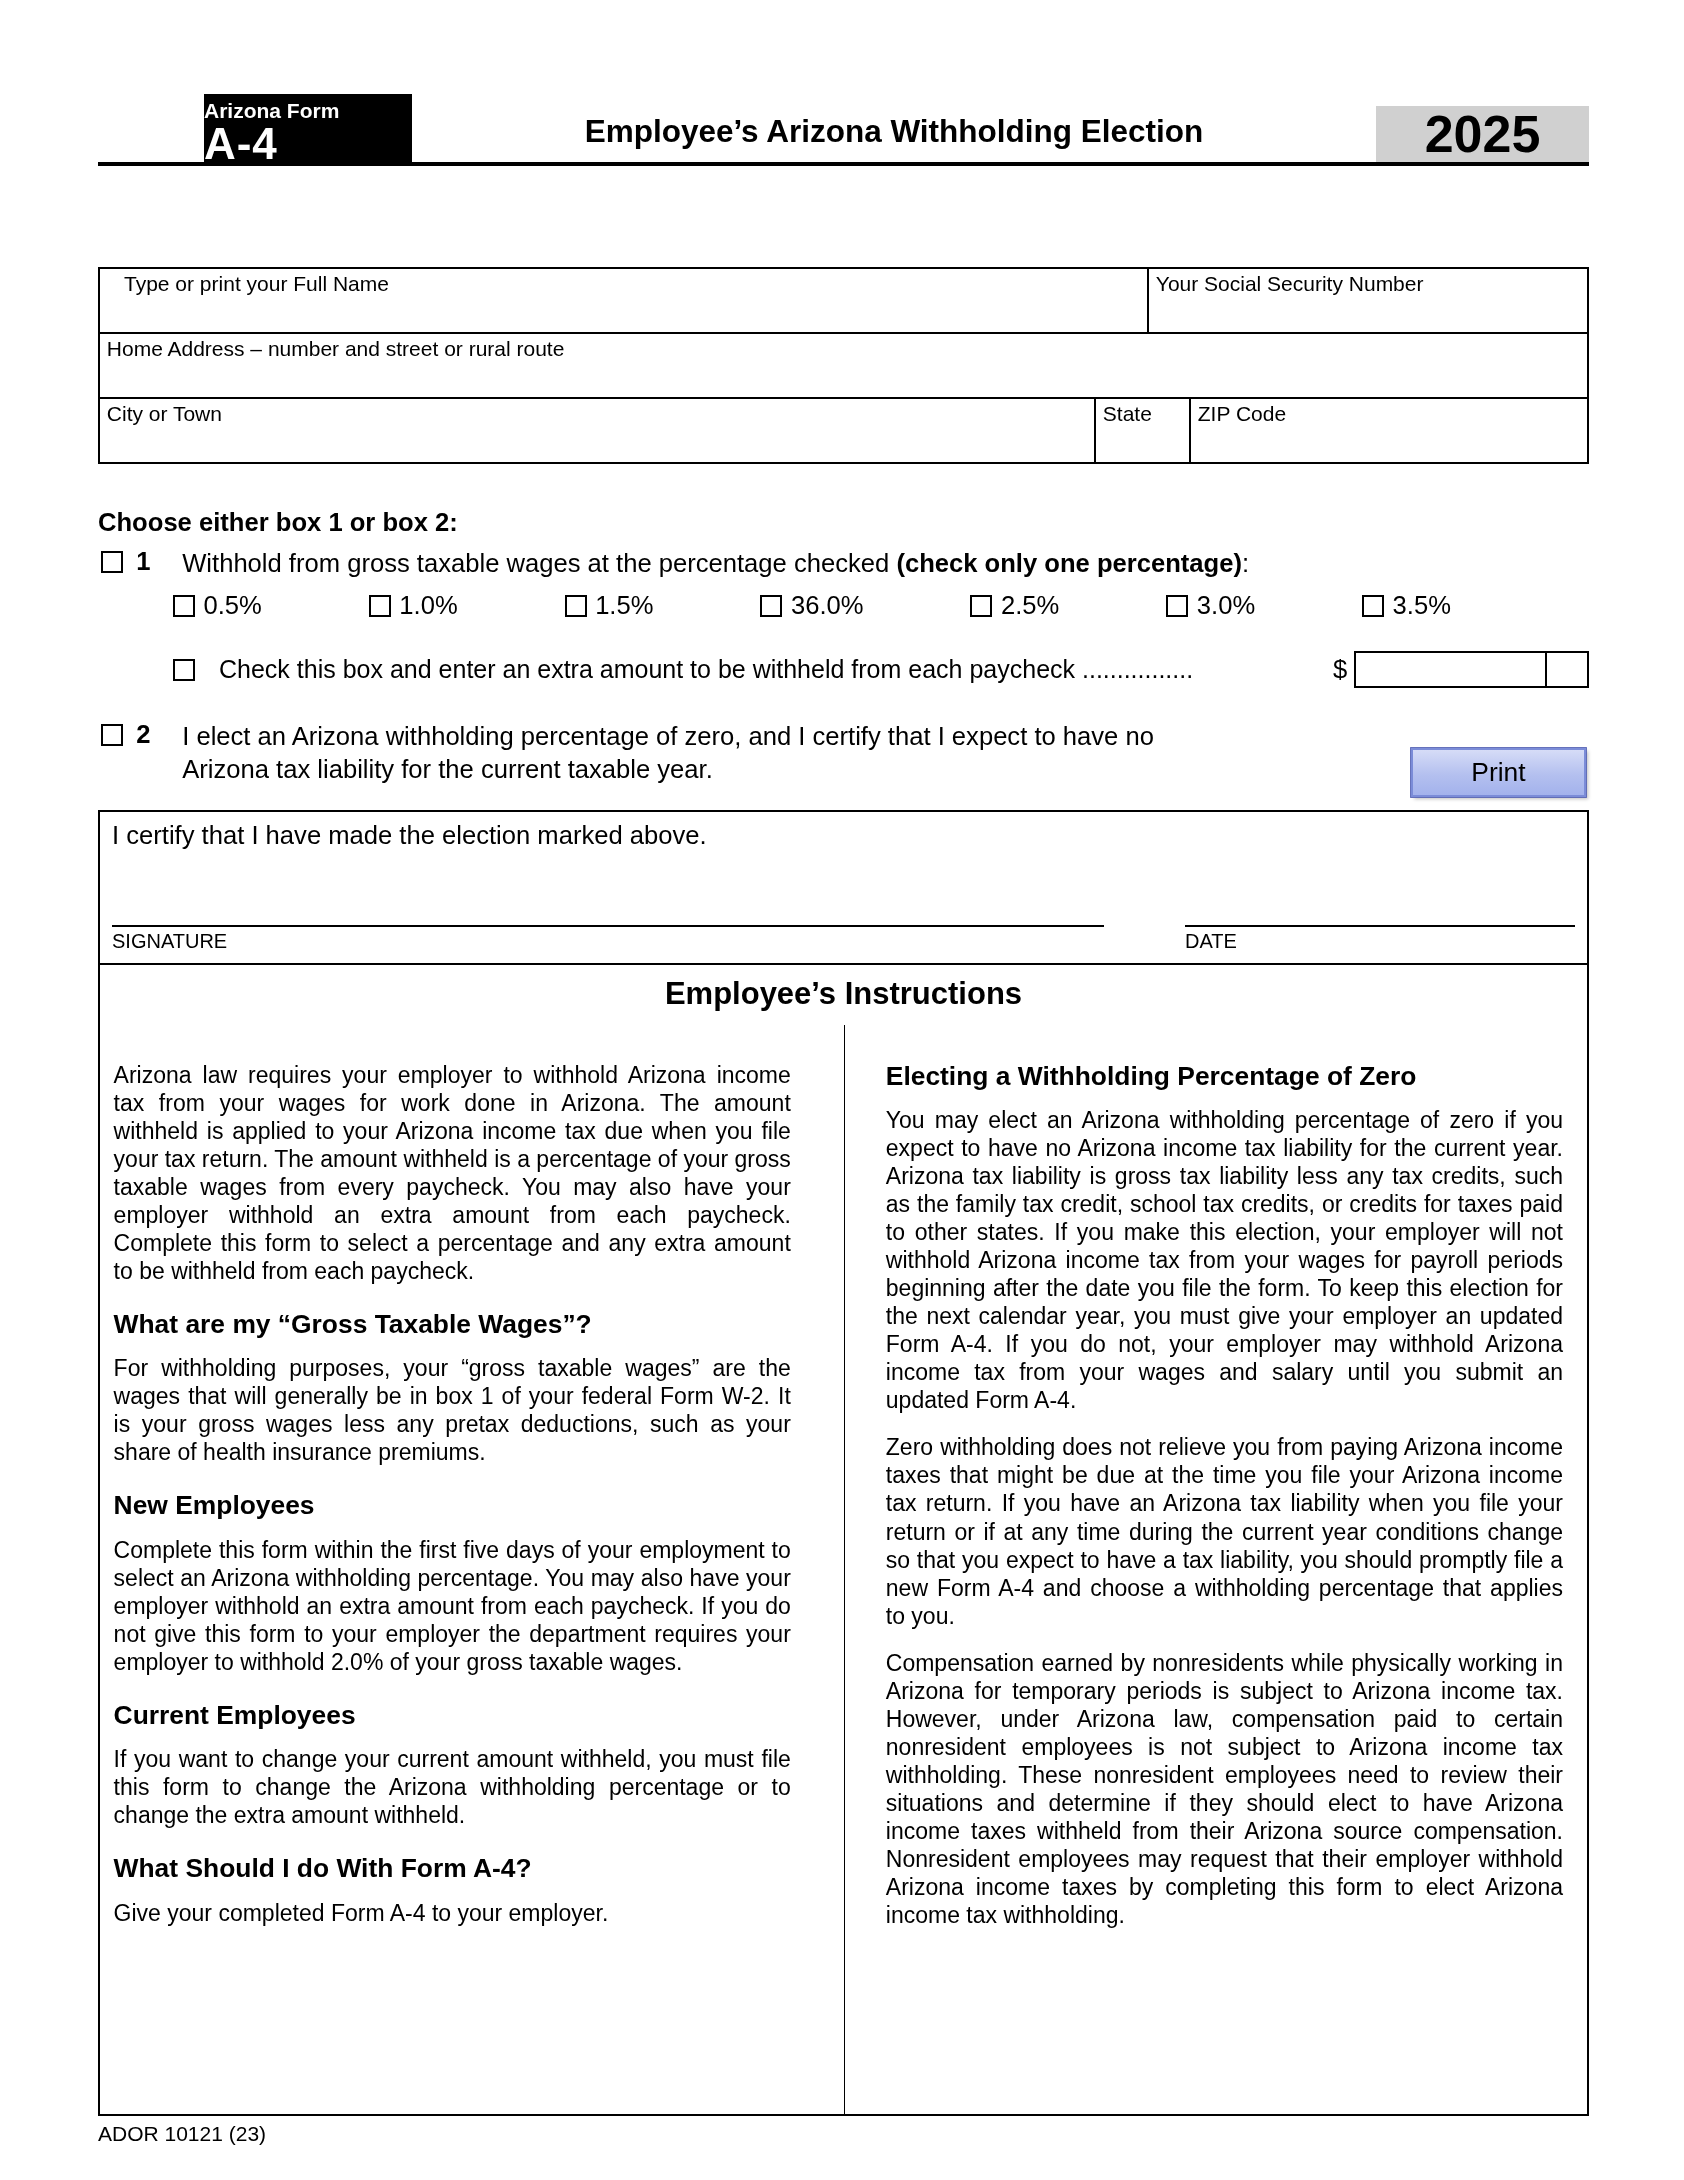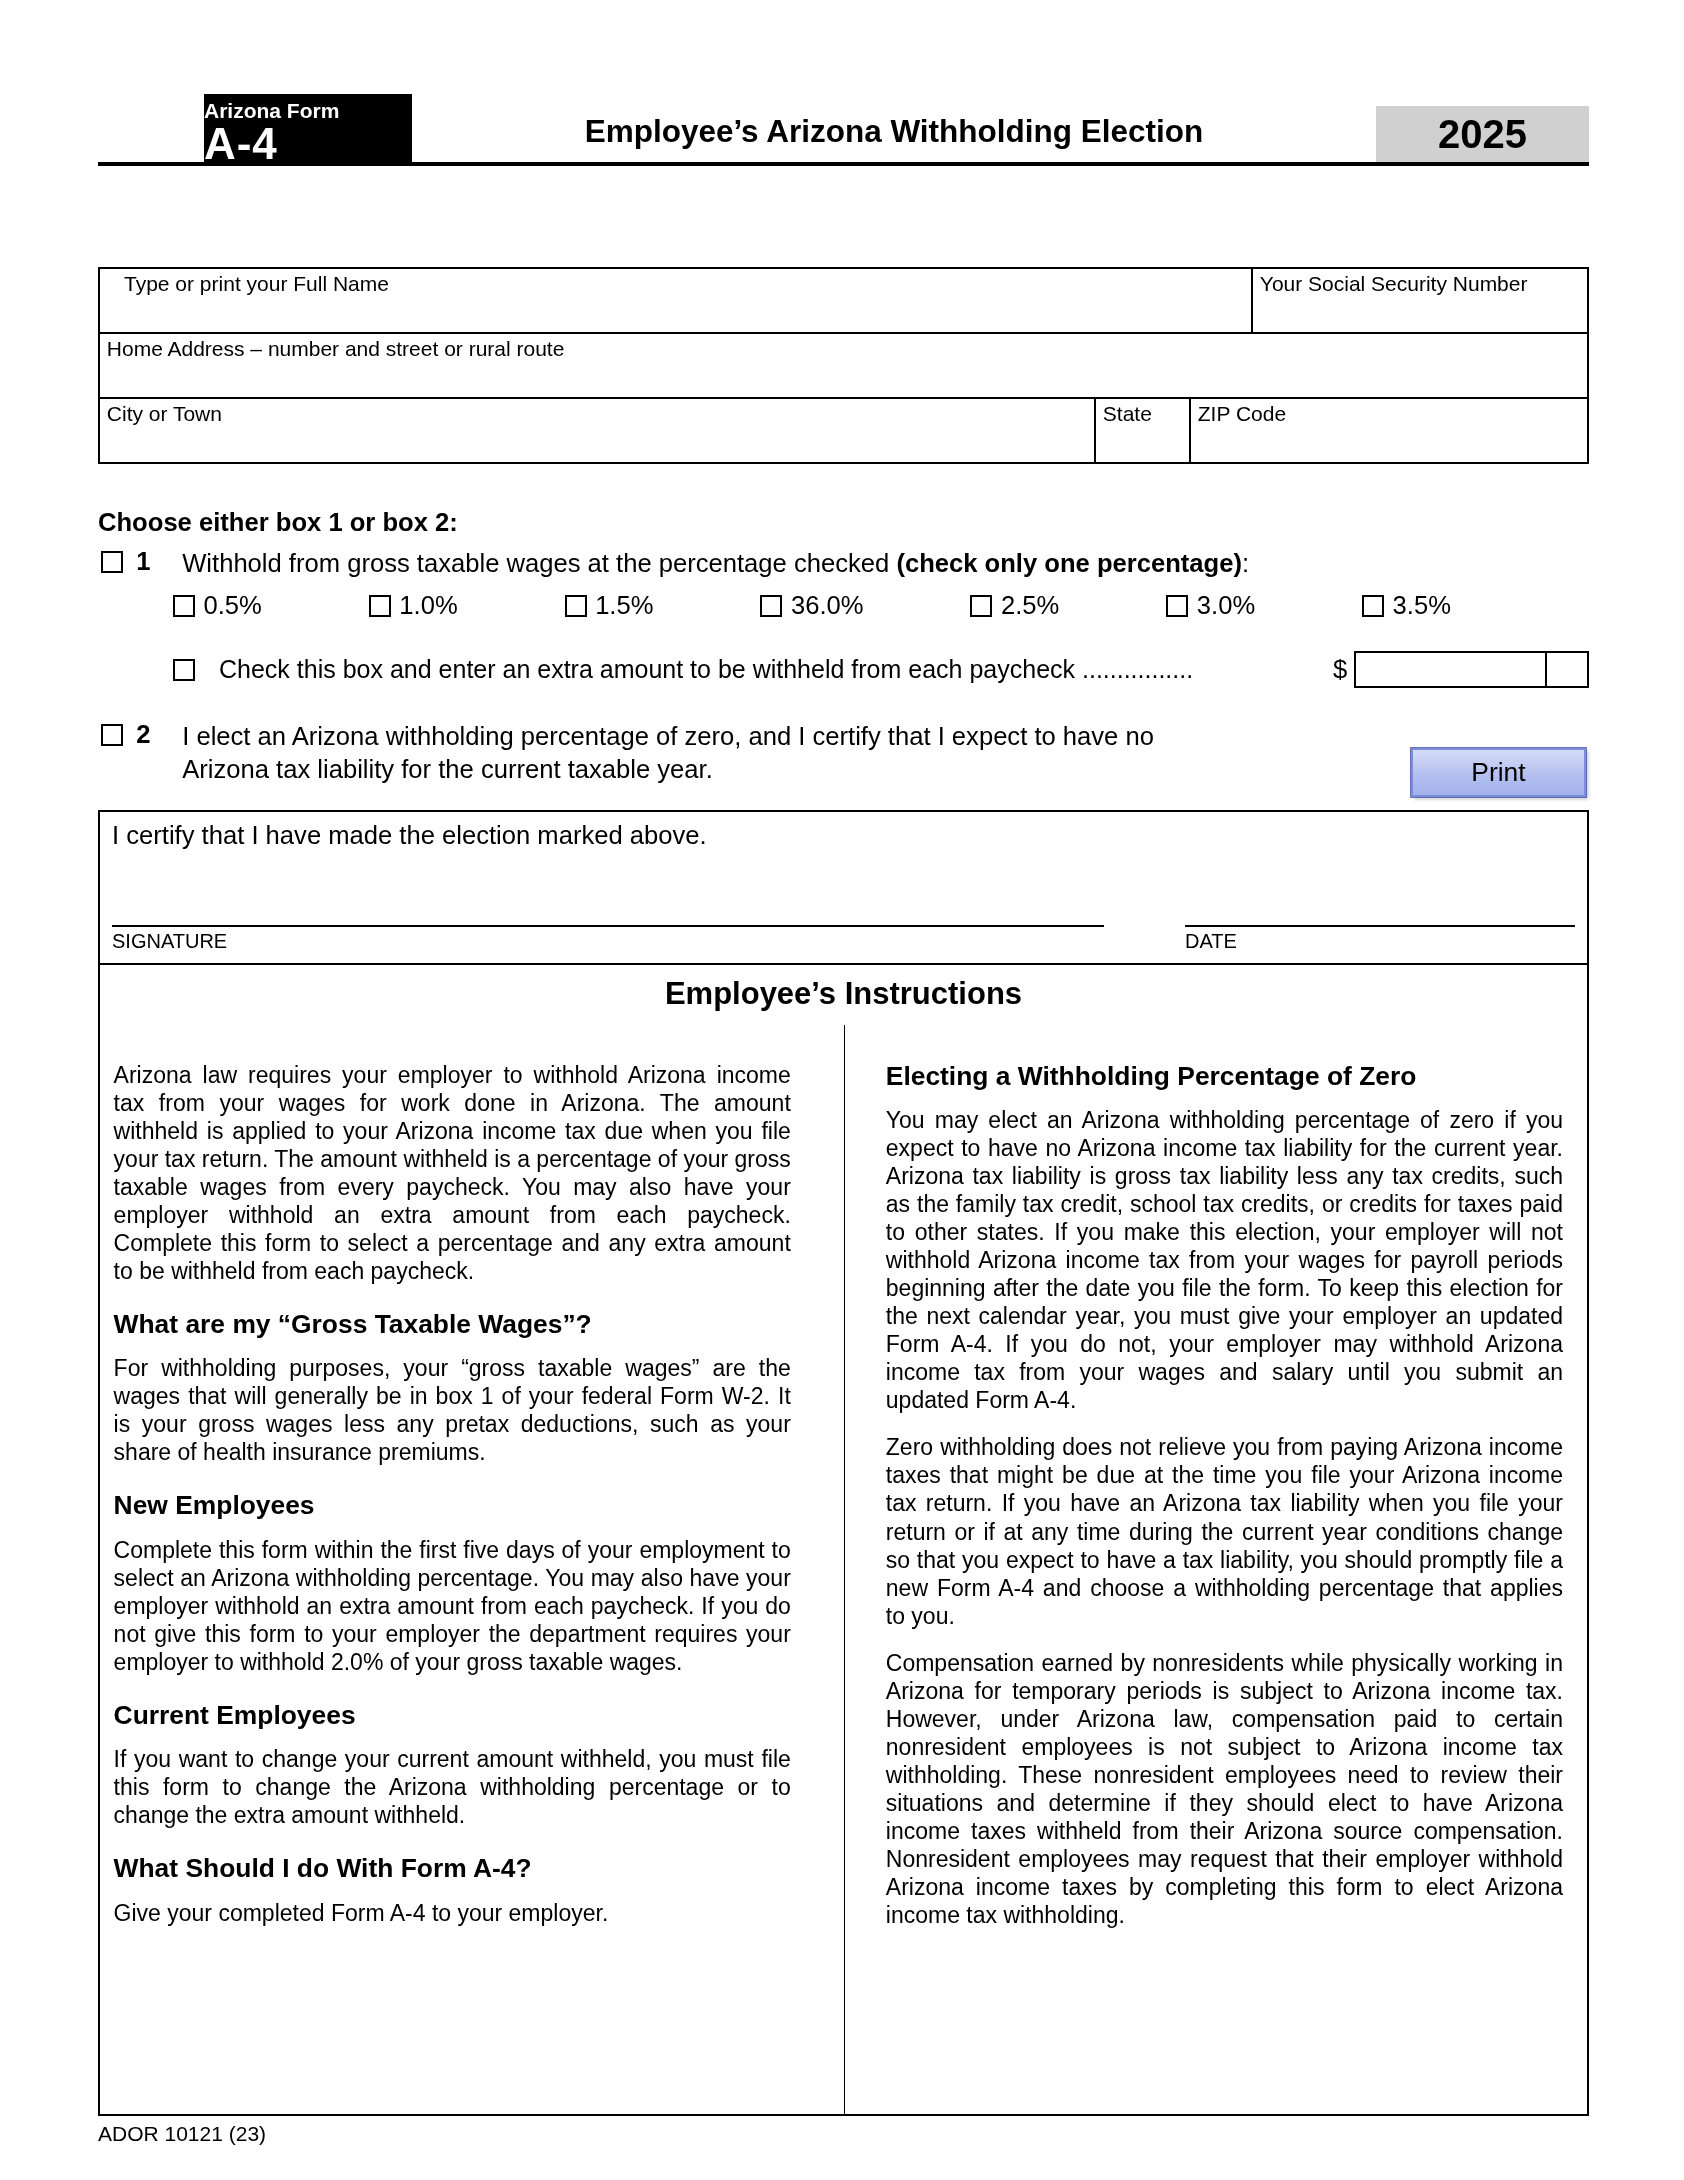--- a/index.html
+++ b/index.html
@@ -7,31 +7,31 @@
   body { font-family: "Liberation Sans", sans-serif; color: #000; }
   .page { position: relative; width: 1685px; height: 2181px; background: #fff; overflow: hidden; }
   .content { margin-left: 98px; margin-right: 96px; }
 
   
   .header { display: flex; align-items: flex-end; border-bottom: 4.3px solid #000; margin-top: 94px; padding-left: 106px; }
   .form-id-box { width: 208px; height: 68px; background: #000; color: #fff; text-align: left; padding-top: 5.1px; }
   .form-id-line1 { font-size: 21px; font-weight: bold; line-height: 1.1; }
   .form-id-line2 { font-size: 44px; font-weight: bold; line-height: 1.0; letter-spacing: 0.9px; }
   .header-title { flex: 1; text-align: center; font-size: 31.5px; font-weight: bold; padding-bottom: 12px; }
-  .year-box { width: 213px; height: 56px; background: #d0d0d0; display: flex; align-items: center; justify-content: center; font-size: 40px; font-weight: bold; }
+  .year-box { width: 213px; height: 56px; background: #d0d0d0; display: flex; align-items: center; justify-content: center; font-size: 52px; font-weight: bold; }
 
   
   .id-table { border: 2.6px solid #000; margin-top: 101px; }
   .id-row { display: flex; }
   .id-row + .id-row { border-top: 2.6px solid #000; }
   .id-cell { min-height: 63px; padding: 3.4px 6.8px; }
   .id-cell + .id-cell { border-left: 2.6px solid #000; }
   .cell-label { font-size: 21px; }
   .name-cell { flex: 1; padding-left: 24px; }
-  .ssn-cell { width: 336px; }
+  .ssn-cell { width: 440px; }
   .addr-cell { flex: 1; }
   .city-cell { flex: 1; }
   .state-cell { width: 95px; }
   .zip-cell { width: 398px; }
 
   
   .choose-label { margin-top: 44px; font-size: 25.6px; font-weight: bold; }
   .checkbox { display: inline-block; width: 22px; height: 22px; border: 2.6px solid #000; background: #fff; flex: none; }
   .election-row { display: flex; align-items: flex-start; margin-top: 10.2px; padding-left: 2.6px; }
   .election-row .checkbox { margin-top: 3.4px; }

